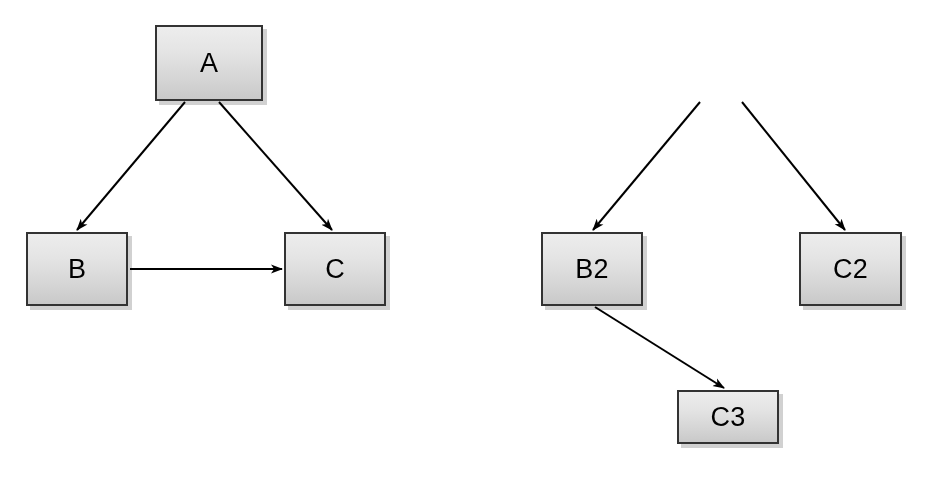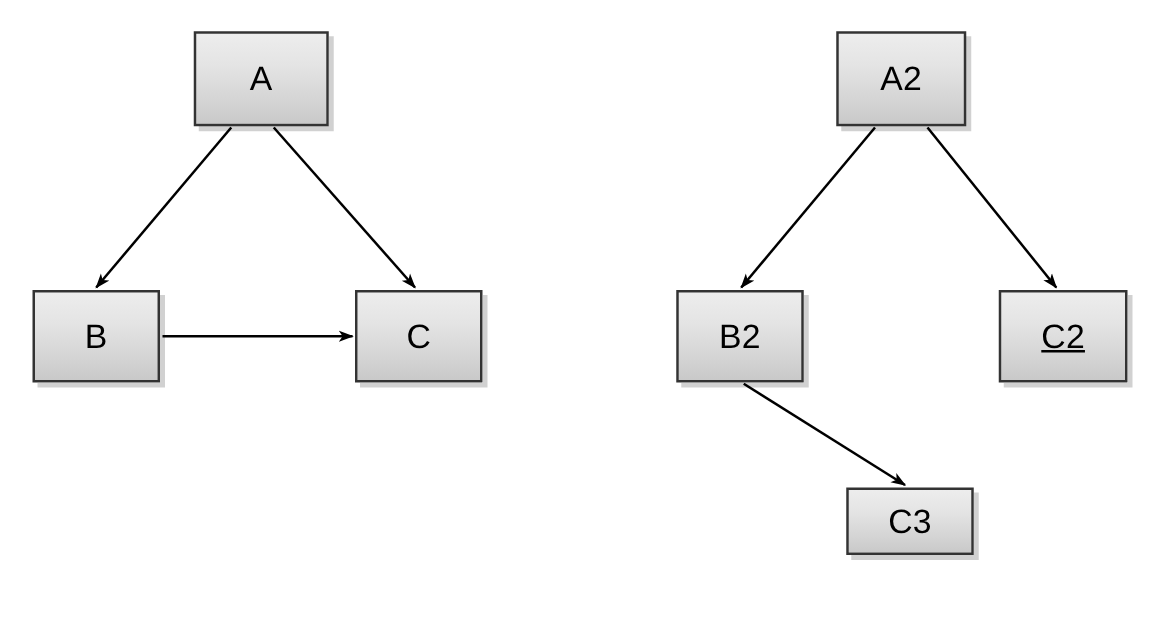--- a/index.html
+++ b/index.html
@@ -71,26 +71,23 @@
 
   <div class="node" style="left: 155px; top: 25px; width: 108px; height: 76px;">
     <span class="node-label">A</span>
   </div>
   <div class="node" style="left: 26px; top: 232px; width: 102px; height: 74px;">
     <span class="node-label">B</span>
   </div>
   <div class="node" style="left: 284px; top: 232px; width: 102px; height: 74px;">
     <span class="node-label">C</span>
   </div>
-  <div class="node" style="left: 669px; top: 25px; width: 104px; height: 76px;">
-    <span class="node-label">A2</span>
-  </div>
   <div class="node" style="left: 541px; top: 232px; width: 102px; height: 74px;">
     <span class="node-label">B2</span>
   </div>
-  <div class="node" style="left: 799px; top: 232px; width: 103px; height: 74px; text-decoration: underline;">
+  <div class="node" style="left: 799px; top: 232px; width: 103px; height: 74px;">
     <span class="node-label">C2</span>
   </div>
   <div class="node" style="left: 677px; top: 390px; width: 102px; height: 54px;">
     <span class="node-label">C3</span>
   </div>
 
 </div>
 
 </body></html>

